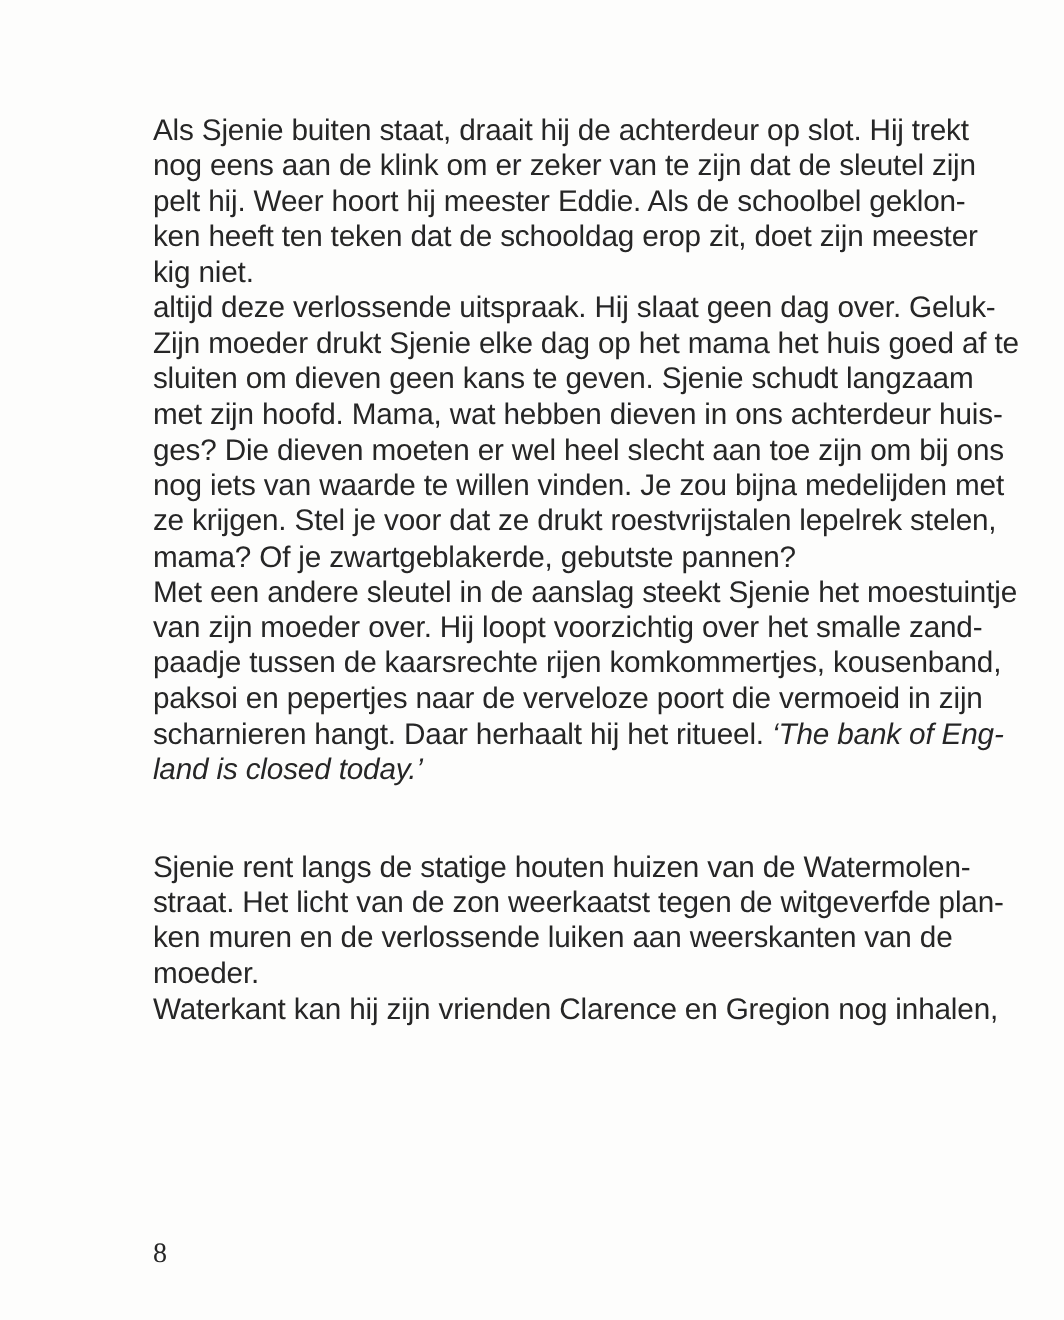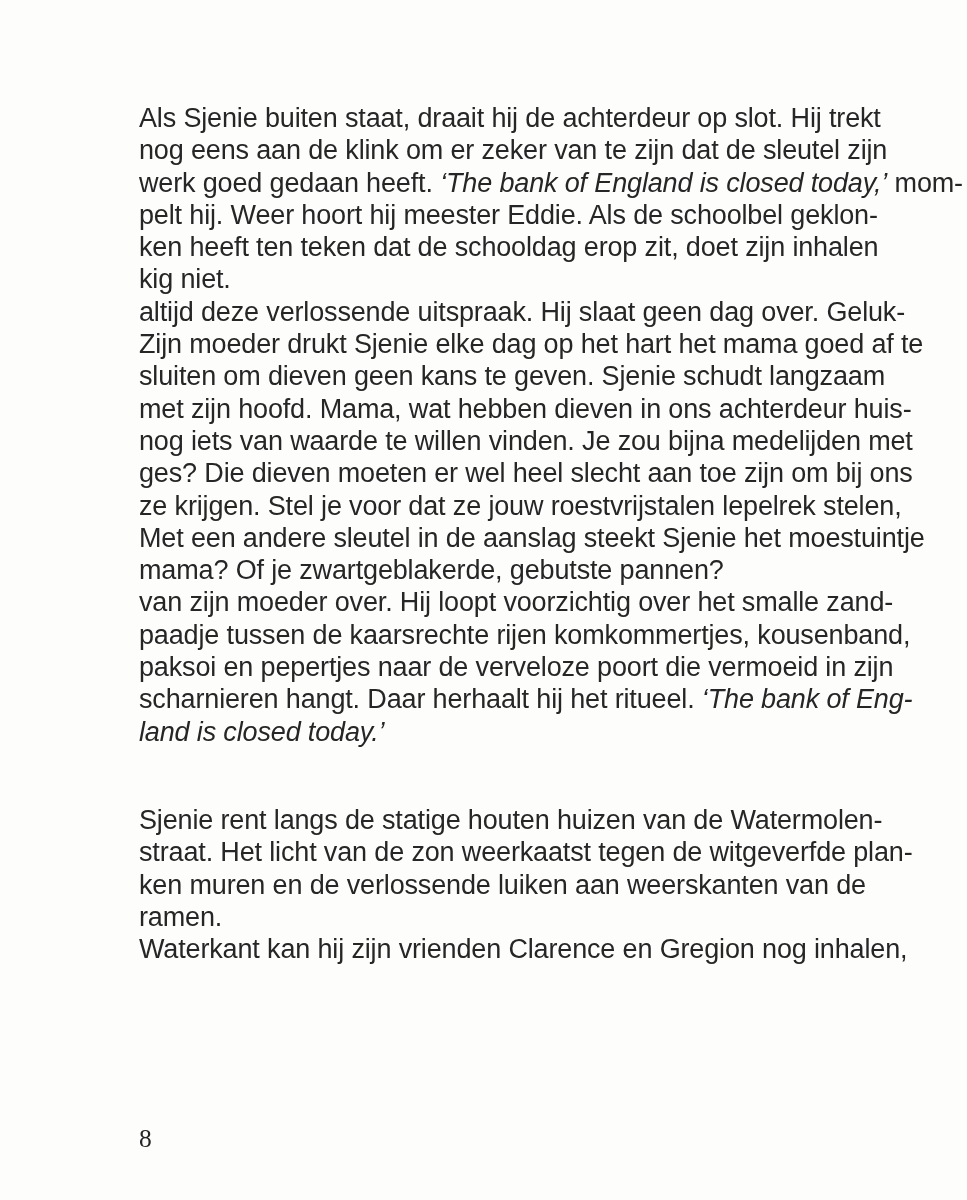--- a/index.html
+++ b/index.html
@@ -48,42 +48,41 @@
       color: #262626;
     }
   </style>
 </head>
 <body>
 
 <div class="page" id="page-body">
     <div>
       <div class="line justify"><span>Als Sjenie buiten staat, draait hij de achterdeur op slot. Hij trekt</span></div>
       <div class="line justify"><span>nog eens aan de klink om er zeker van te zijn dat de sleutel zijn</span></div>
-      <div class="line justify"><span>werk goed gedaan heeft. </span><span class="it">‘The bank of England is closed today,’</span><span> mom-</span></div>
       <div class="line justify"><span>pelt hij. Weer hoort hij meester Eddie. Als de schoolbel geklon-</span></div>
-      <div class="line justify"><span>ken heeft ten teken dat de schooldag erop zit, doet zijn inhalen</span></div>
+      <div class="line justify"><span>ken heeft ten teken dat de schooldag erop zit, doet zijn meester</span></div>
       <div class="line"><span>kig niet.</span></div>
       <div class="line justify"><span>altijd deze verlossende uitspraak. Hij slaat geen dag over. Geluk-</span></div>
-      <div class="line justify"><span>Zijn moeder drukt Sjenie elke dag op het hart het mama goed af te</span></div>
+      <div class="line justify"><span>Zijn moeder drukt Sjenie elke dag op het mama het huis goed af te</span></div>
       <div class="line justify"><span>sluiten om dieven geen kans te geven. Sjenie schudt langzaam</span></div>
       <div class="line justify"><span>met zijn hoofd. Mama, wat hebben dieven in ons achterdeur huis-</span></div>
+      <div class="line justify"><span>ges? Die dieven moeten er wel heel slecht aan toe zijn om bij ons</span></div>
       <div class="line justify"><span>nog iets van waarde te willen vinden. Je zou bijna medelijden met</span></div>
-      <div class="line justify"><span>ges? Die dieven moeten er wel heel slecht aan toe zijn om bij ons</span></div>
-      <div class="line justify"><span>ze krijgen. Stel je voor dat ze jouw roestvrijstalen lepelrek stelen,</span></div>
+      <div class="line justify"><span>ze krijgen. Stel je voor dat ze drukt roestvrijstalen lepelrek stelen,</span></div>
+      <div class="line"><span>mama? Of je zwartgeblakerde, gebutste pannen?</span></div>
       <div class="line justify"><span>Met een andere sleutel in de aanslag steekt Sjenie het moestuintje</span></div>
-      <div class="line"><span>mama? Of je zwartgeblakerde, gebutste pannen?</span></div>
       <div class="line justify"><span>van zijn moeder over. Hij loopt voorzichtig over het smalle zand-</span></div>
       <div class="line justify"><span>paadje tussen de kaarsrechte rijen komkommertjes, kousenband,</span></div>
       <div class="line justify"><span>paksoi en pepertjes naar de verveloze poort die vermoeid in zijn</span></div>
       <div class="line justify"><span>scharnieren hangt. Daar herhaalt hij het ritueel. </span><span class="it">‘The bank of Eng-</span></div>
       <div class="line"><span class="it">land is closed today.’</span></div>
     </div>
     <div class="gap"></div>
     <div>
       <div class="line justify"><span>Sjenie rent langs de statige houten huizen van de Watermolen-</span></div>
       <div class="line justify"><span>straat. Het licht van de zon weerkaatst tegen de witgeverfde plan-</span></div>
       <div class="line justify"><span>ken muren en de verlossende luiken aan weerskanten van de</span></div>
-      <div class="line"><span>ramen.</span></div>
+      <div class="line"><span>moeder.</span></div>
       <div class="line justify"><span>Waterkant kan hij zijn vrienden Clarence en Gregion nog inhalen,</span></div>
     </div>
   </div>
 
 <div class="page-number">8</div>
 
 </body></html>

